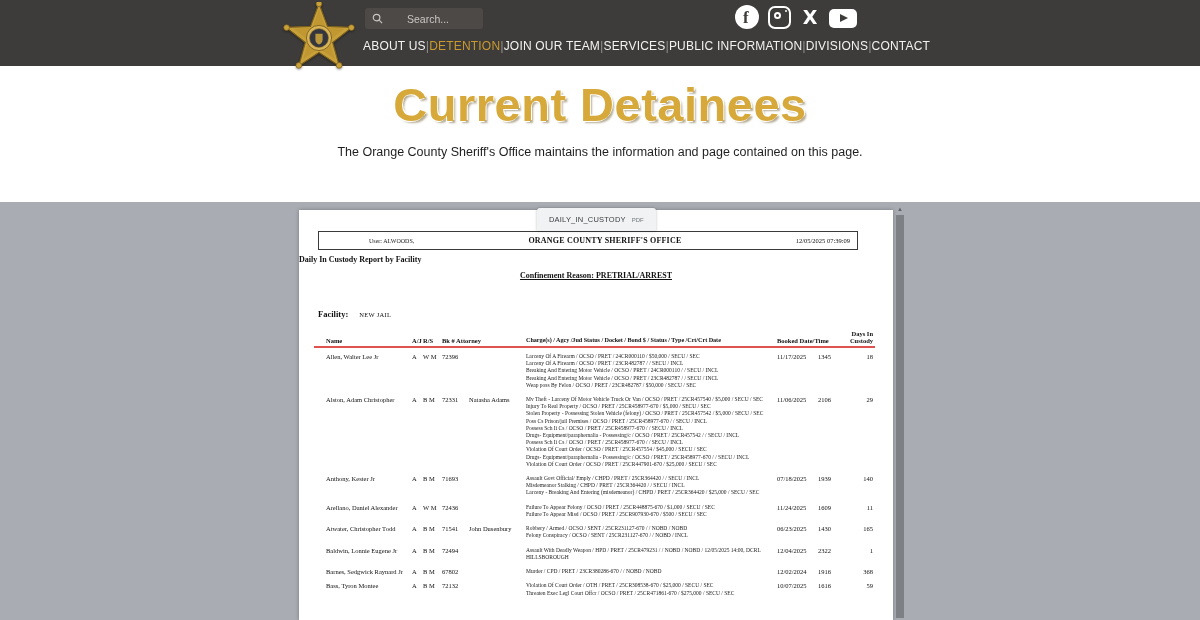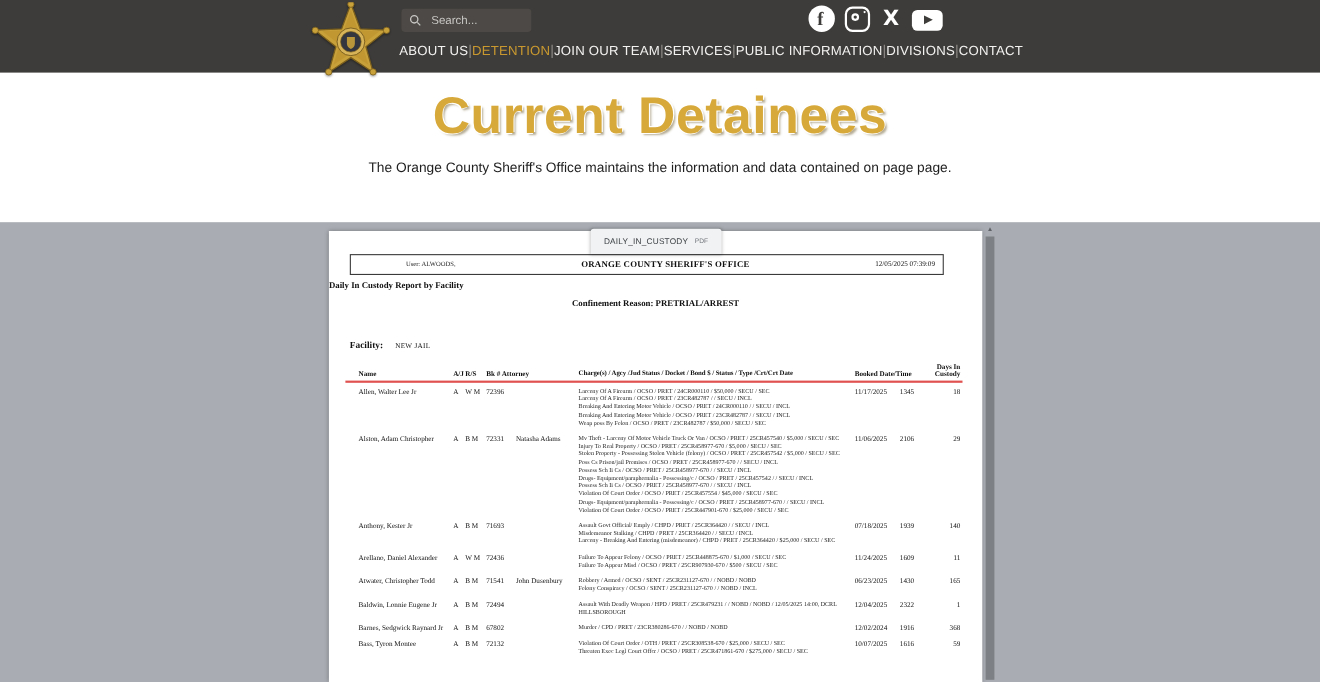--- a/index.html
+++ b/index.html
@@ -7,21 +7,21 @@
               background:#fff; font-family:"Liberation Sans","DejaVu Sans",sans-serif; }
 
   
   .site-header { height:66px; background:var(--c-header_bg,#3e3c3a); position:relative; z-index:10; }
   .header-inner { position:relative; width:620px; height:100%; margin-left:283px; }
   .badge { position:absolute; left:0; top:2px; width:72px; height:72px; cursor:pointer; }
   .badge svg { width:100%; height:100%; display:block; filter:drop-shadow(0 1px 1px rgba(0,0,0,.4)); }
 
   .search-box { position:absolute; left:82px; top:8px; width:118px; height:21px;
                 background:#4c4946; border-radius:3px; display:flex; align-items:center;
-                padding:0 7px; gap:7px; }
+                padding:0 7px; gap:22px; }
   .search-box svg { flex:none; }
   .search-box input { background:transparent; border:none; outline:none; width:100%;
                       color:#e4e4e4; font-size:10.5px; font-family:inherit; }
   .search-box input::placeholder { color:#c9c7c5; }
 
   .socials { position:absolute; left:452px; top:4px; display:flex; gap:9px; align-items:center; height:26px; }
   .soc { cursor:pointer; display:block; }
   .soc-fb { width:24px; height:24px; border-radius:50%; background:#fff; position:relative; overflow:hidden; }
   .soc-fb i { position:absolute; left:8px; top:3px; font-style:normal; font-weight:bold;
               font-size:17px; color:#3e3c3a; font-family:"Liberation Serif",serif; }
@@ -68,21 +68,21 @@
                     color:#5f6368; text-align:center; line-height:11px; }
   .vscroll .thumb { position:absolute; top:13px; bottom:2px; left:1px; width:8px; background:#7d8186; }
 
   
   .rpt-header-box { margin:21px 35px 0 19px; height:19px; border:1px solid #3a3a3a;
                     display:flex; align-items:center;padding-left:43px; }
   .rpt-user { font-size:6px; margin-left:7px; color:#222; white-space:nowrap; }
   .rpt-office { flex:1; text-align:center; font-weight:bold; font-size:8px; letter-spacing:.2px; }
   .rpt-generated { font-size:6.5px; margin-right:7px; white-space:nowrap; }
   .rpt-title { text-align:left; font-weight:bold; font-size:8px; margin-top:5px; }
-  .rpt-reason { text-align:center; font-weight:bold; font-size:8px; margin-top:7px; }
+  .rpt-reason { text-align:center; font-weight:bold; font-size:8px; margin-top:7px;text-decoration:underline; }
   .facility { margin:23px 0 0 19px; }
   .facility .flabel { font-weight:bold; font-size:8.5px; }
   .facility .fvalue { font-size:6.5px; margin-left:7px; letter-spacing:.3px; }
 
   .grid { display:grid; grid-template-columns:86px 11px 19px 27px 57px 251px 41px 26px 29px;
           padding-left:27px; }
   .thead { margin-top:9px; align-items:end; font-weight:bold; font-size:6.5px; line-height:1.08; }
   .thead .h-bk { grid-column:4 / span 2; white-space:nowrap; }
   .thead .h-charges { font-size:6.2px; white-space:nowrap; letter-spacing:-.05px; }
   .thead .h-booked { grid-column:7 / span 2; white-space:nowrap; }
@@ -150,21 +150,21 @@
       <span class="sep">|</span>
       <a>DIVISIONS</a>
       <span class="sep">|</span>
       <a>CONTACT</a>
     </nav>
   </div>
 </header>
 
 <section class="intro">
   <h1>Current Detainees</h1>
-  <p class="p1">The Orange County Sheriff's Office maintains the information and data contained on page page.</p>
+  <p class="p1">The Orange County Sheriff's Office maintains the information and page contained on this page.</p>
 </section>
 
 <section class="pdf-viewer">
   <div class="pdf-tab">
     <span class="lbl">DAILY_IN_CUSTODY</span>
     <span class="ext">PDF</span>
   </div>
 
   <div class="pdf-page">
     <div class="rpt-header-box">

